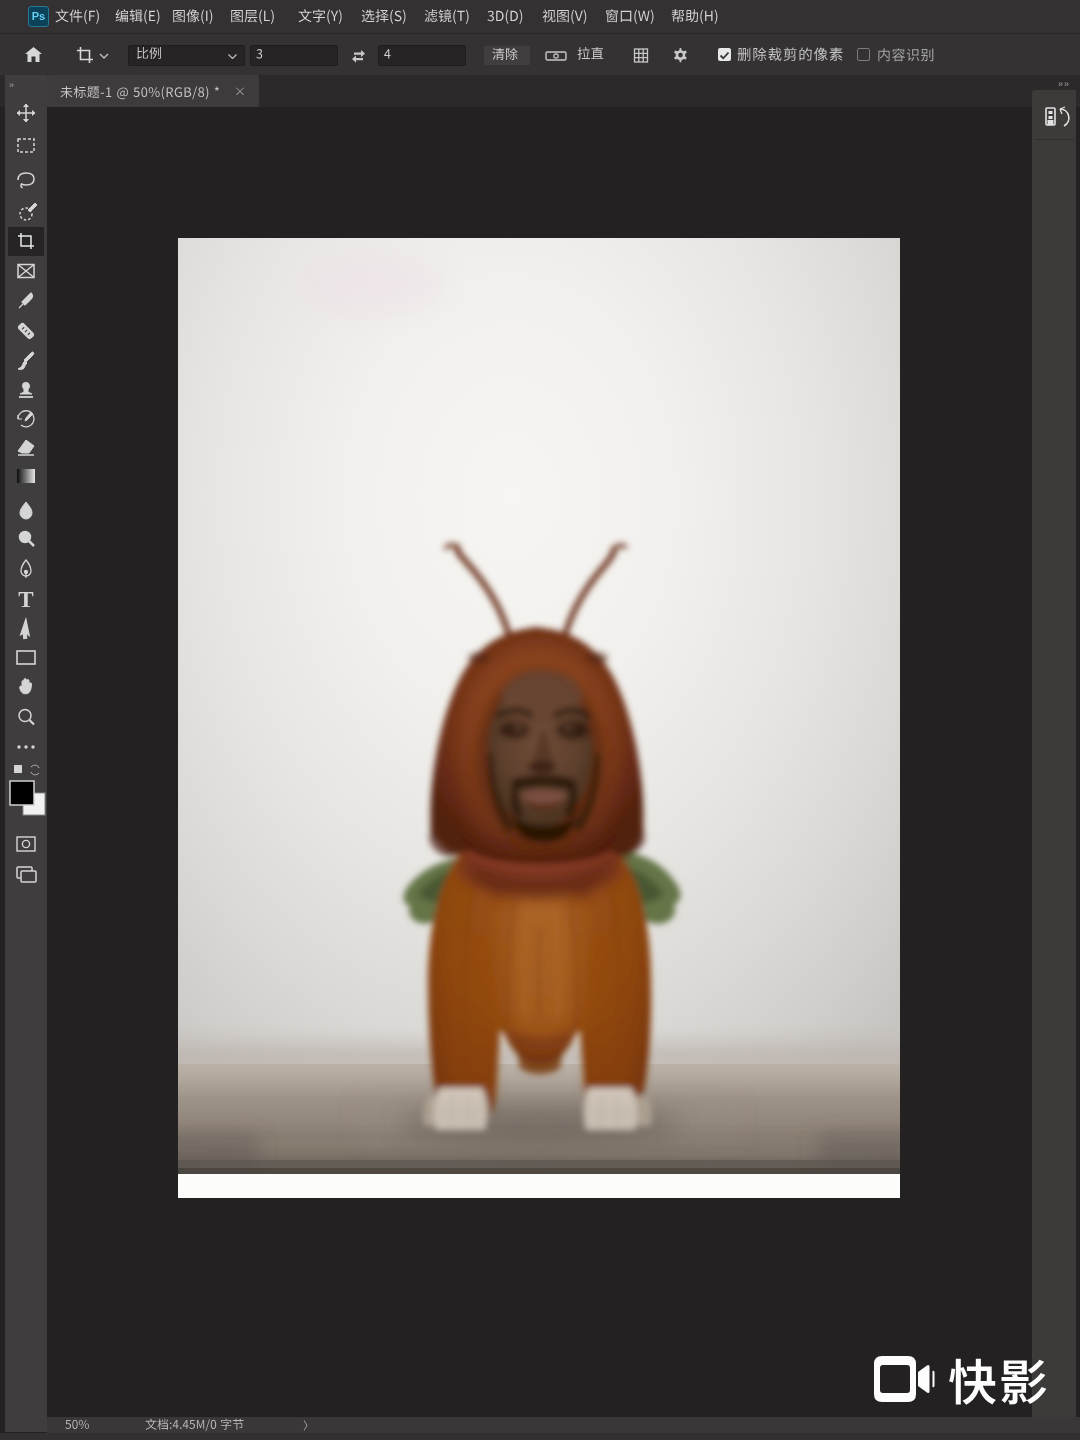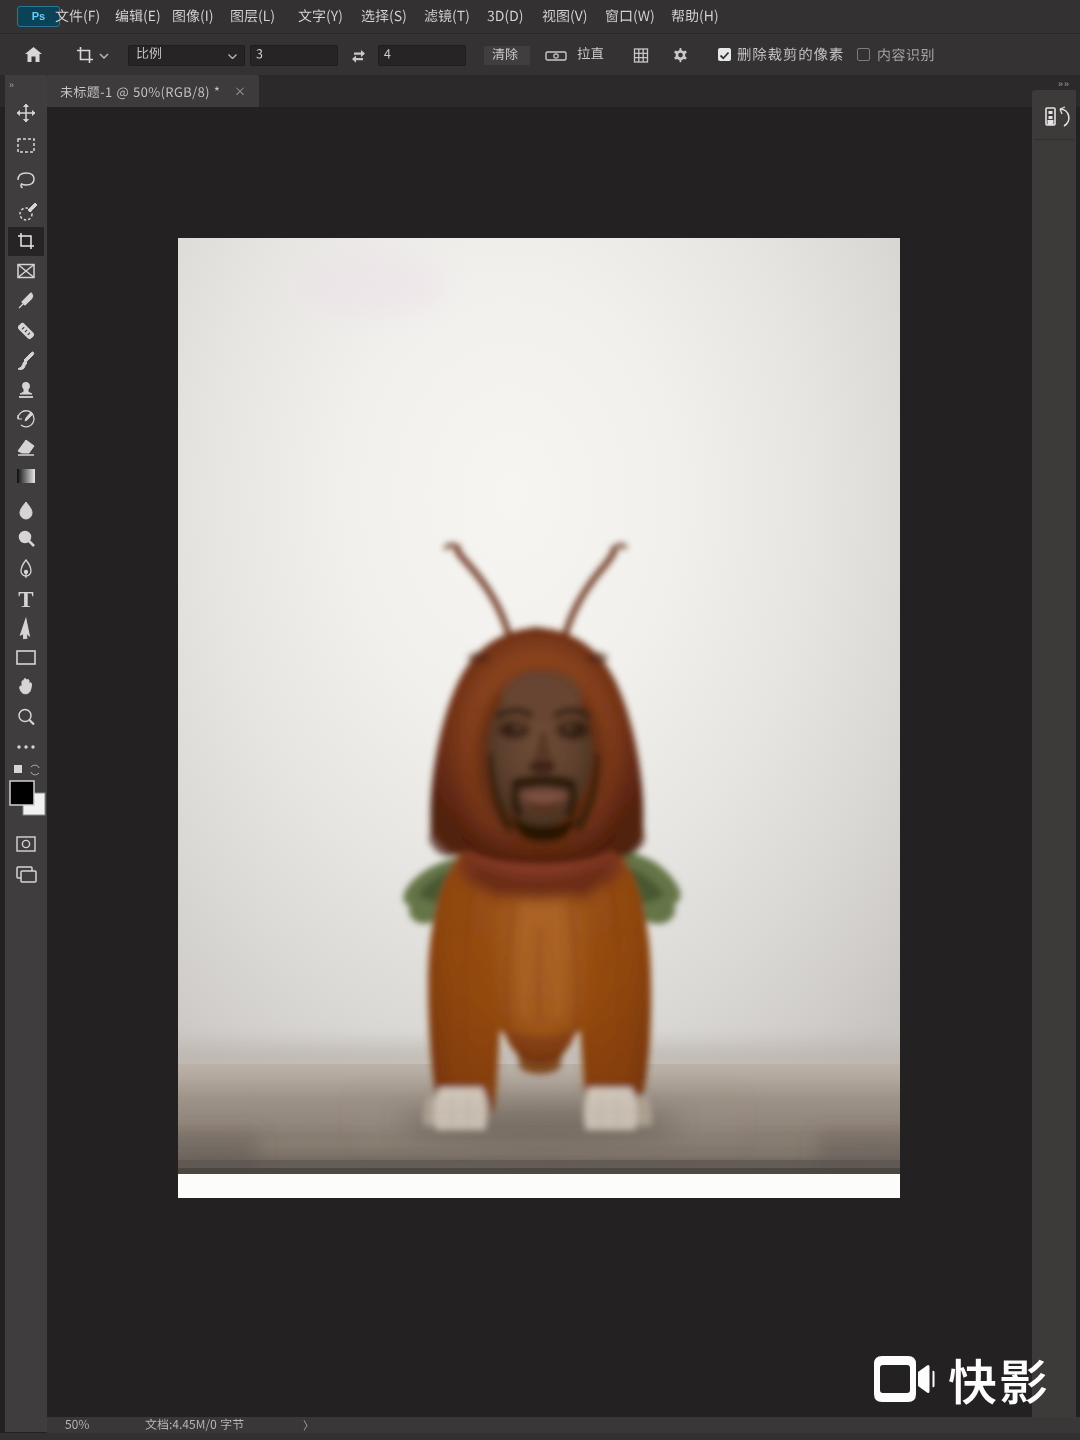--- a/index.html
+++ b/index.html
@@ -1,20 +1,20 @@
 <!DOCTYPE html>
 <html><head>
 <meta charset="utf-8">
 <style>
   * { margin:0; padding:0; box-sizing:border-box; }
   html,body { width:1080px; height:1440px; overflow:hidden; background:#242122;
     font-family:"Liberation Sans", sans-serif; }
   .abs { position:absolute; }
   #menubar { left:0; top:0; width:1080px; height:33px; background:#343132; }
-  #pslogo { left:17px; top:6px; width:43px; height:21px; background:#0b4257;
+  #pslogo { left:28px; top:6px; width:21px; height:21px; background:#0b4257;
     border:1px solid #2a7698; border-radius:3px; color:#66cef4; font-size:11px;
     font-weight:bold; text-align:center; line-height:19px; font-family:"Liberation Sans",sans-serif;}
   #optionsbar { left:0; top:33px; width:1080px; height:42px; background:#353233;
     border-top:1px solid #2b2829; }
   .field { position:absolute; top:11px; height:21px; background:#272425;
     border:1px solid #1f1d1e; border-radius:2px; }
   #tabrow { left:0; top:75px; width:1080px; height:32px; background:#2b2929; }
   #tab { position:absolute; left:47px; top:0; width:212px; height:32px; background:#3e3b3c;
     border-radius:2px 2px 0 0; }
   #toolbar { left:5px; top:75px; width:42px; height:1357px; background:#403d3e; }

